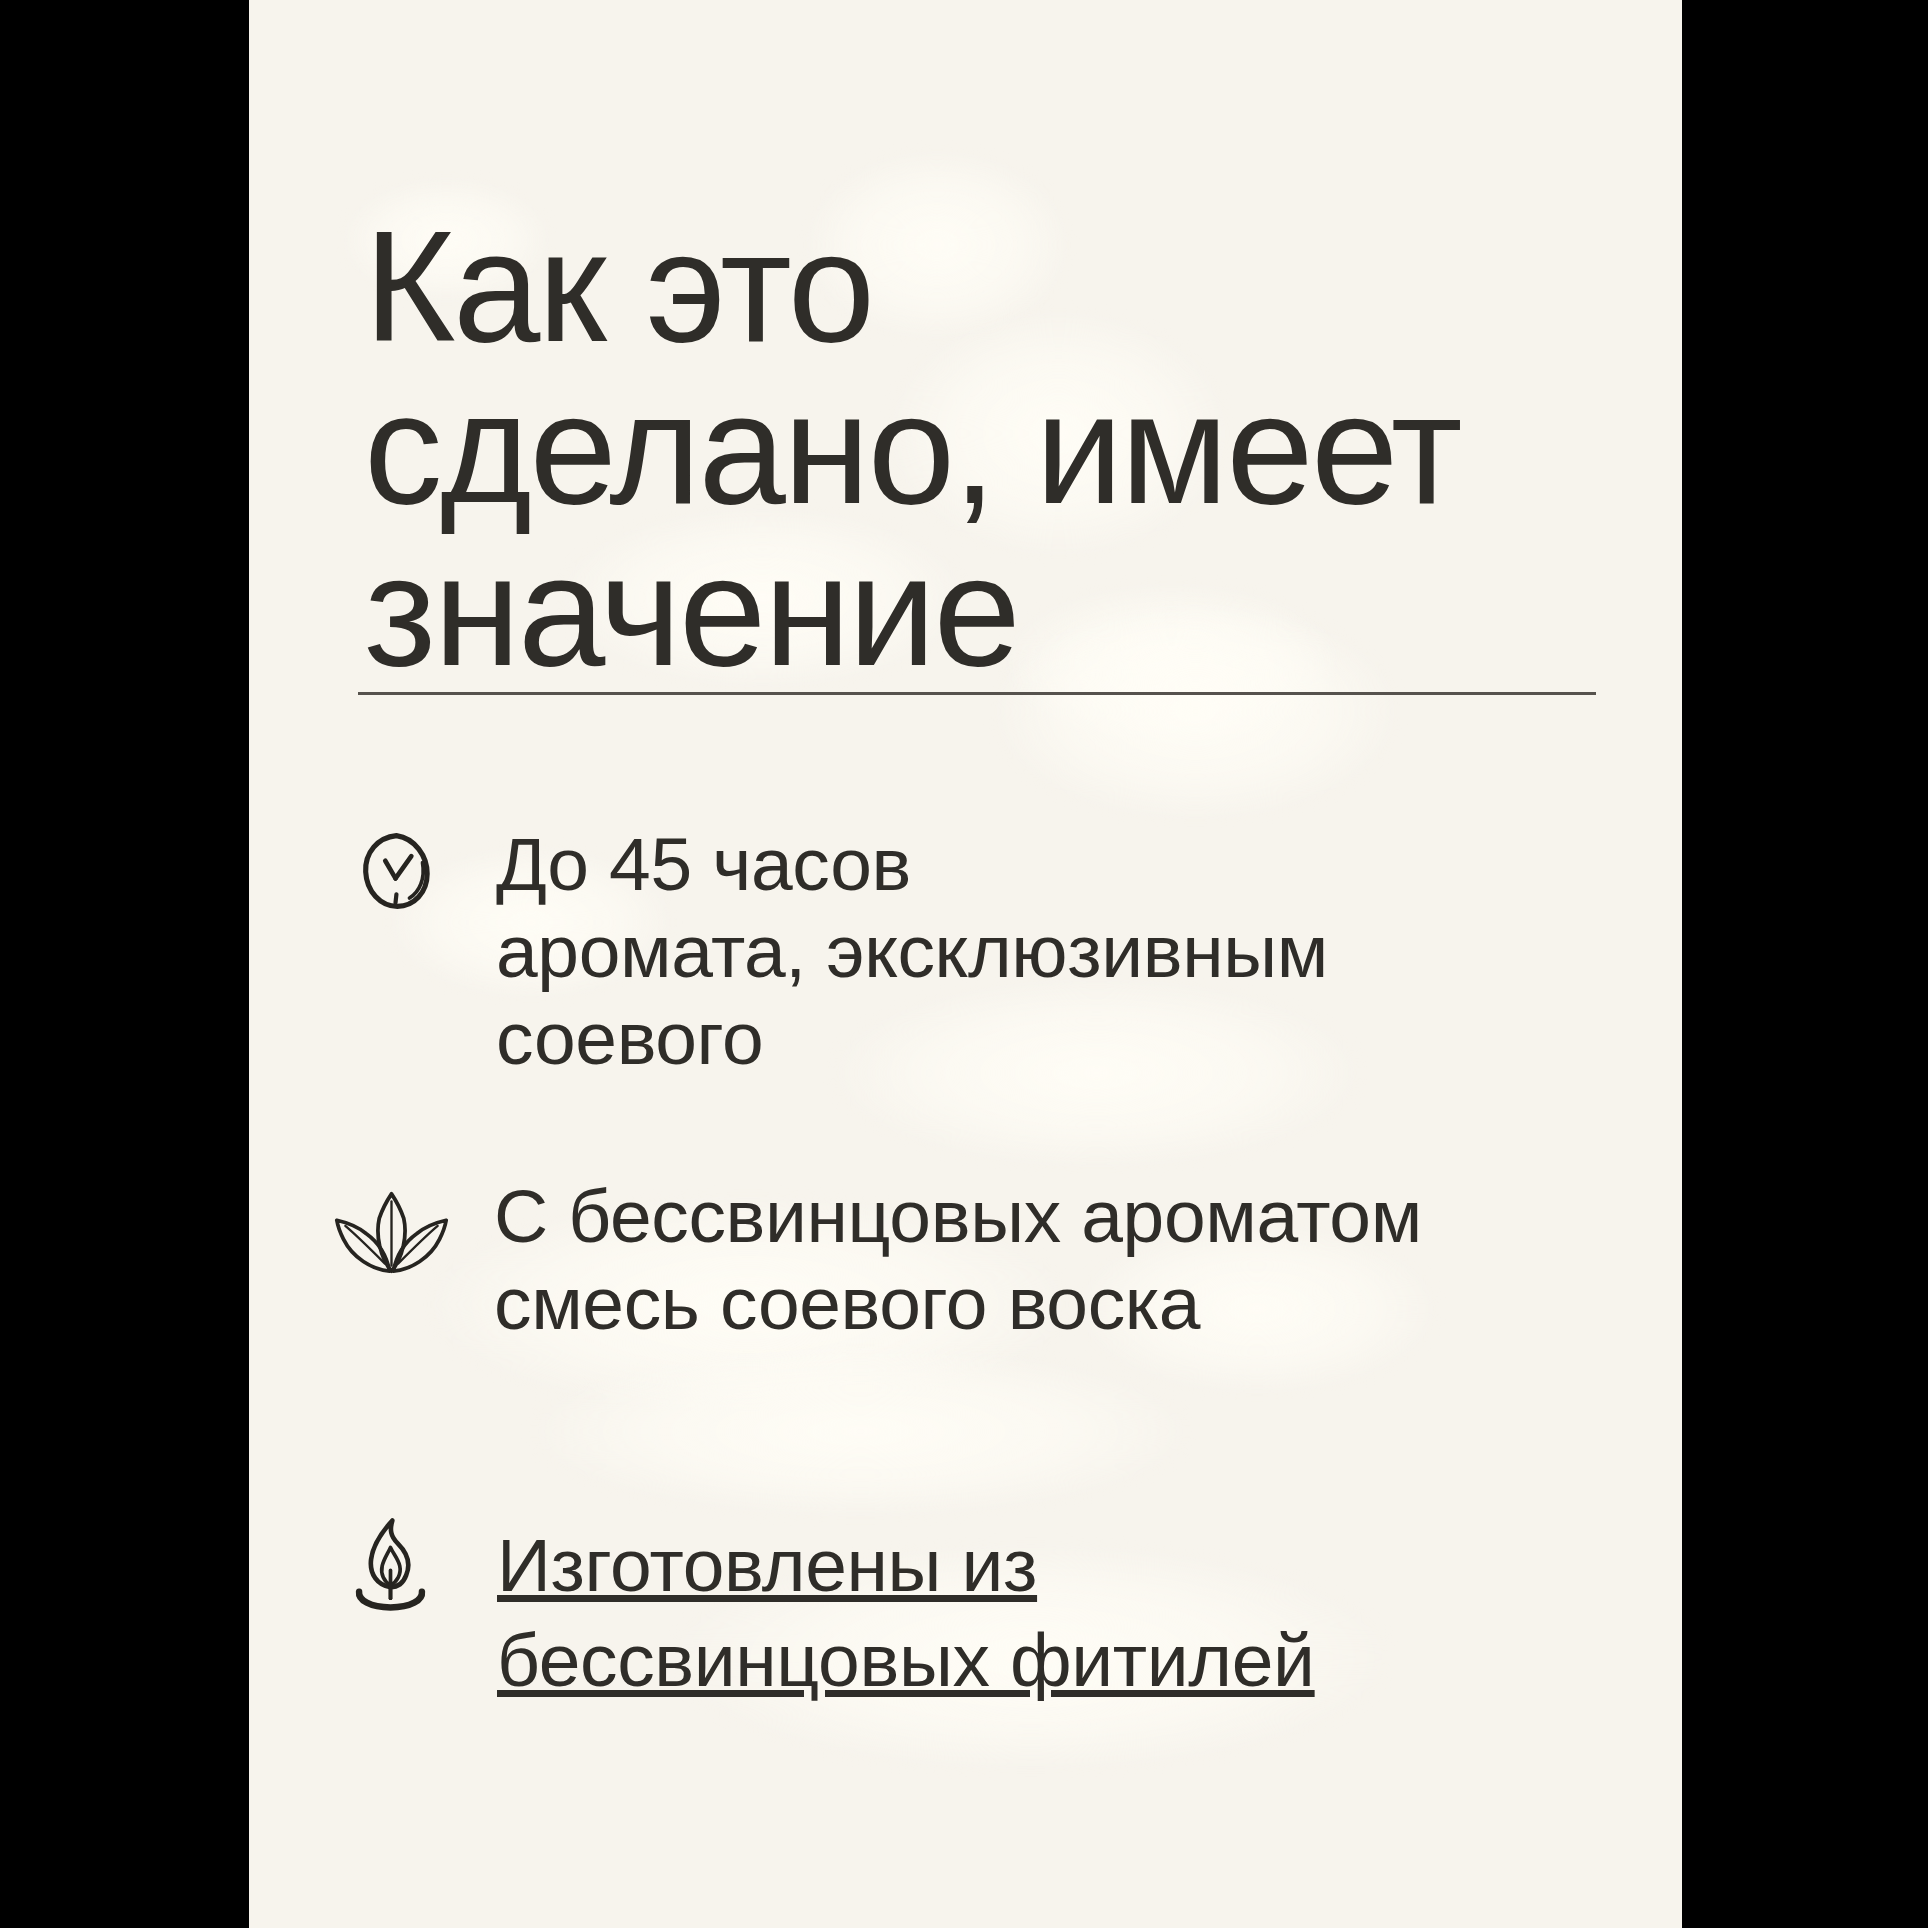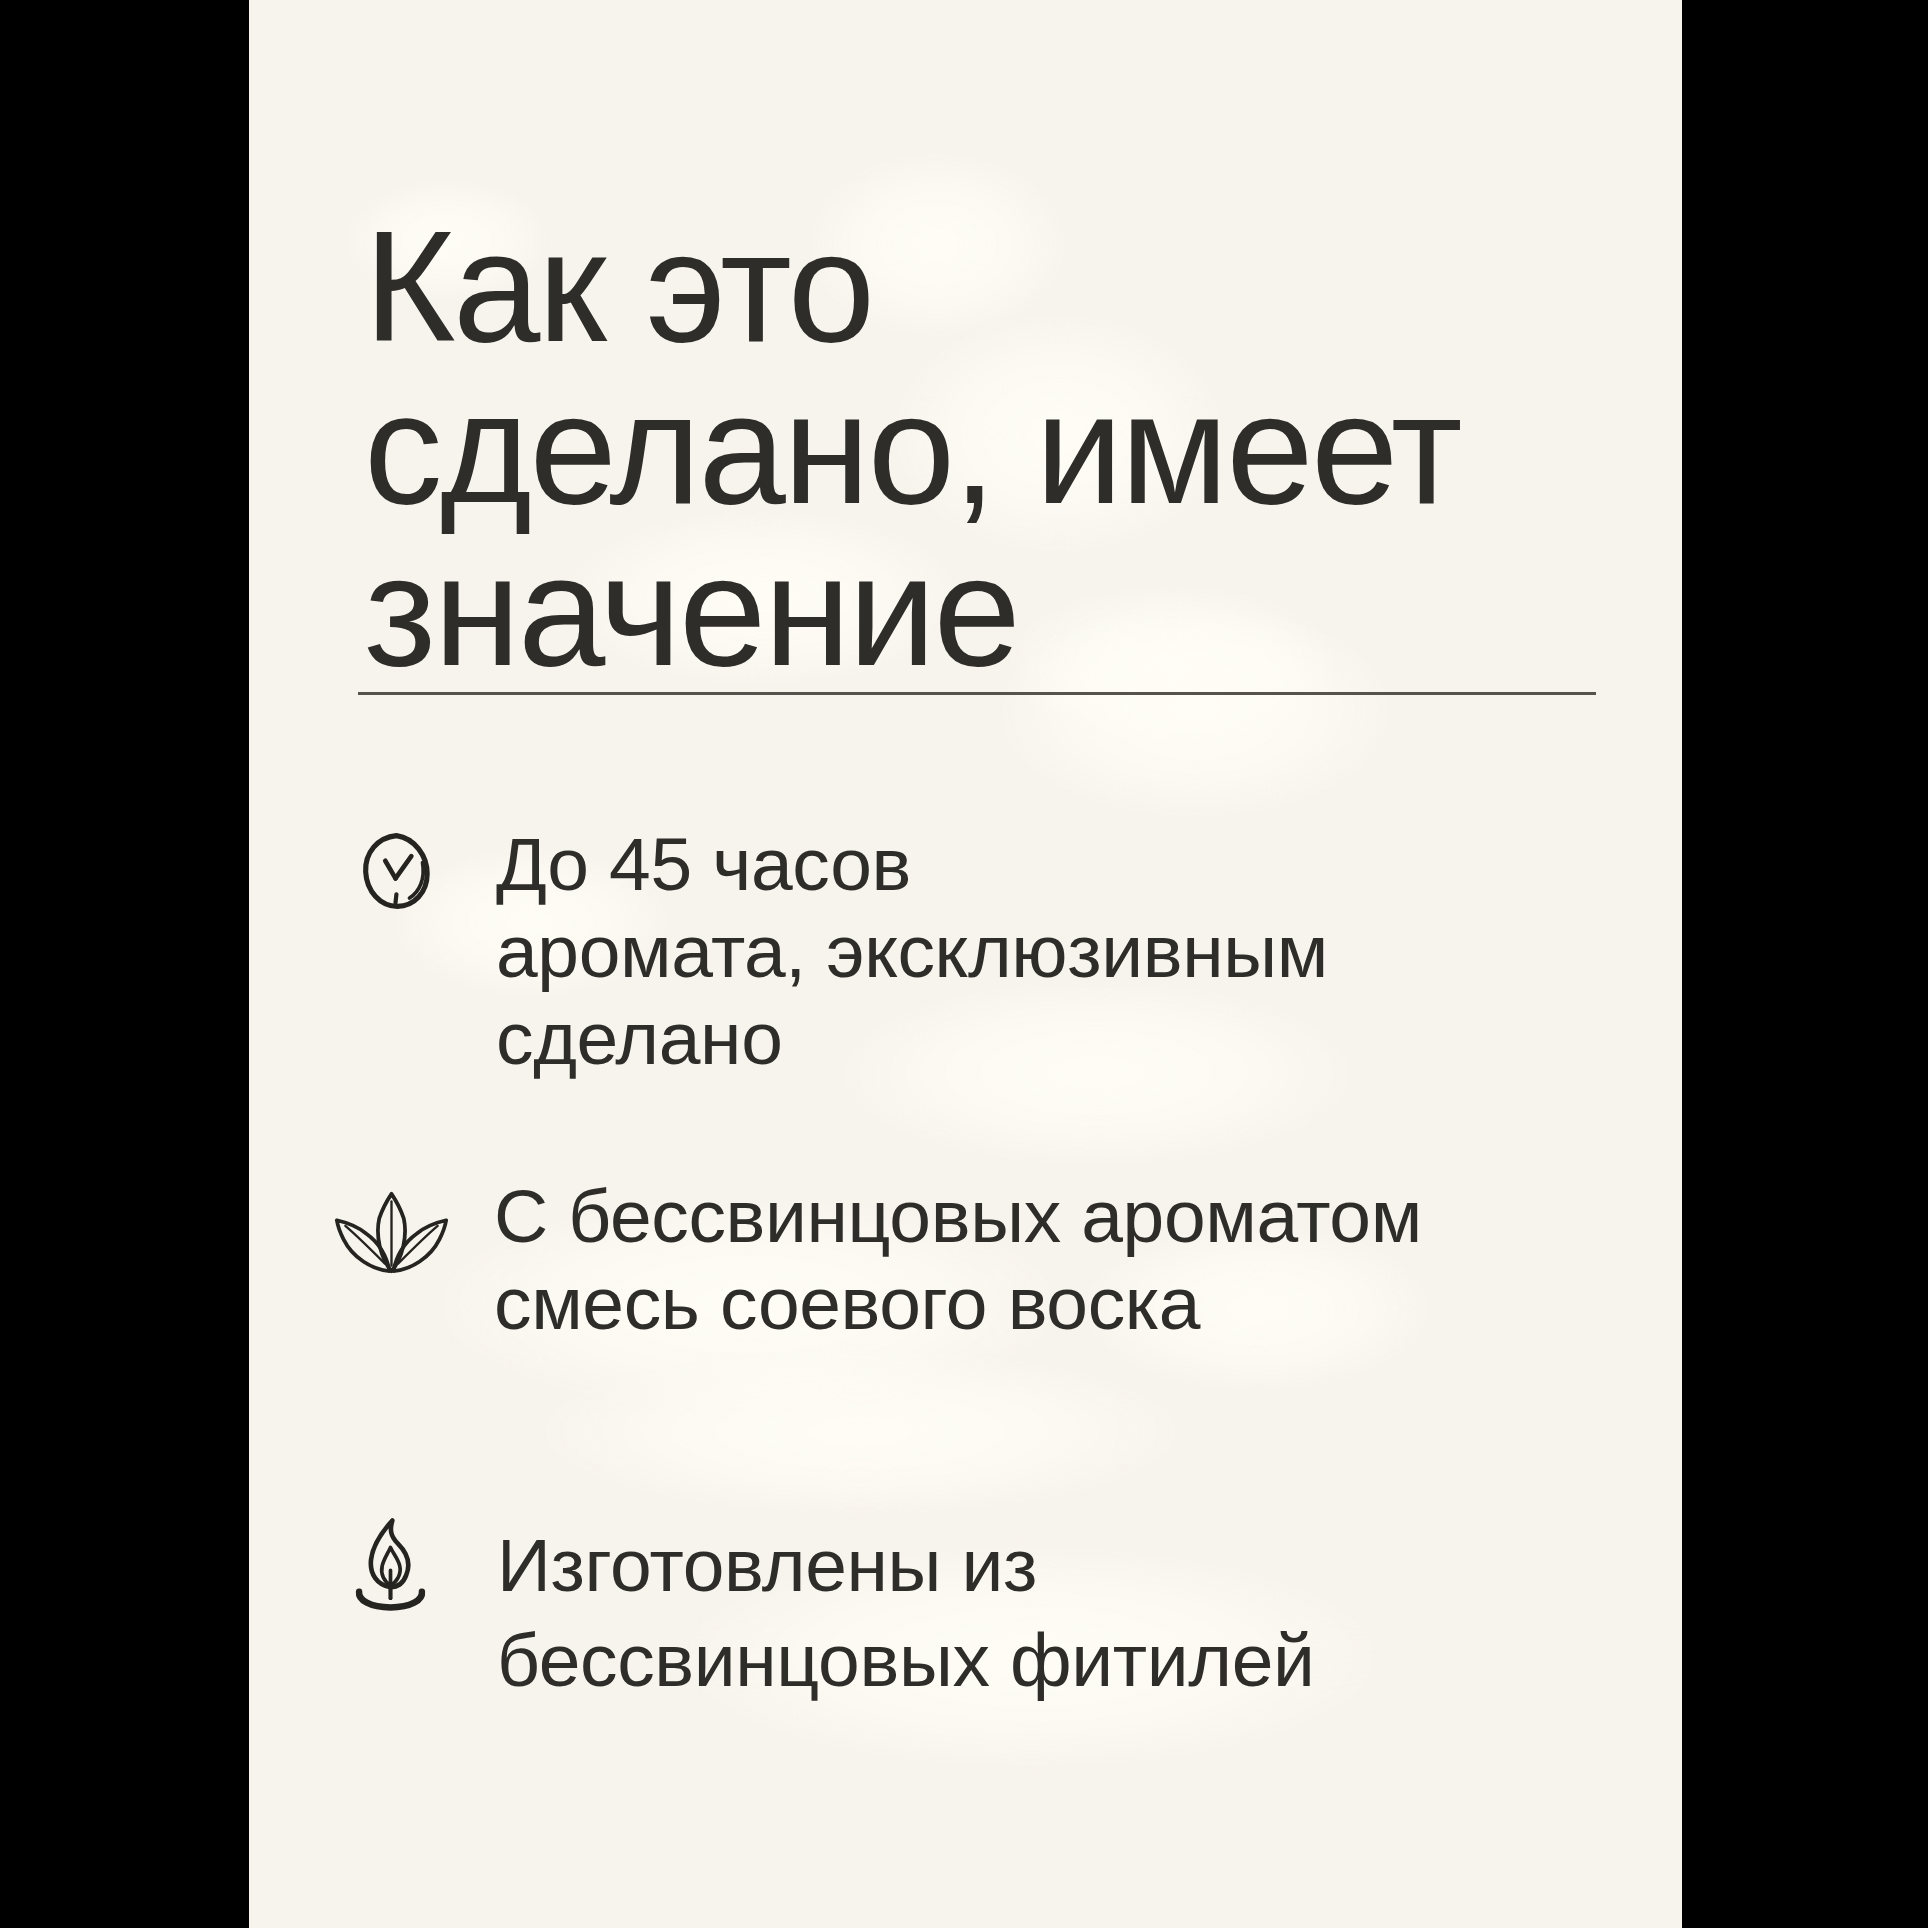--- a/index.html
+++ b/index.html
@@ -109,21 +109,21 @@
       <path d="M40 52 L57 28" stroke-width="5"></path>
       <path d="M41 69 L40 78" stroke-width="4.5"></path>
     </svg>
   </div>
   <div class="feature-text" style="left:476px;top:821px;width:1111px;">
     <span class="fline">До 45 часов</span>
     <span class="fline justified">
       <span>аромата,</span>
       <span>эксклюзивным</span>
     </span>
-    <span class="fline">сделано</span>
+    <span class="fline">соевого</span>
   </div>
 
   <div class="feature-icon" style="left:334px;top:1190px;width:115px;height:85px;">
     <svg viewBox="0 0 122 90" fill="none" stroke="#262420" stroke-linecap="round" stroke-linejoin="round">
       <path d="M61 86 C 49 72, 44 48, 48 30 C 52 18, 57 10, 61 4 C 65 10, 70 18, 74 30 C 78 48, 73 72, 61 86 Z" stroke-width="4"></path>
       <path d="M61 80 L61 12" stroke-width="2.5"></path>
       <path d="M59 86 C 40 84, 20 72, 10 52 C 6 44, 4 38, 3 32 C 12 34, 24 38, 34 46 C 48 56, 56 70, 59 86 Z" stroke-width="4"></path>
       <path d="M54 78 C 40 64, 24 48, 12 38" stroke-width="2.5"></path>
       <path d="M63 86 C 82 84, 102 72, 112 52 C 116 44, 118 38, 119 32 C 110 34, 98 38, 88 46 C 74 56, 66 70, 63 86 Z" stroke-width="4"></path>
       <path d="M68 78 C 82 64, 98 48, 110 38" stroke-width="2.5"></path>
@@ -136,19 +136,19 @@
 
   <div class="feature-icon" style="left:348px;top:1515px;width:85px;height:98px;">
     <svg viewBox="0 0 90 106" fill="none" stroke="#262420" stroke-linecap="round" stroke-linejoin="round">
       <path d="M45 50 L45 90" stroke-width="4"></path>
       <path d="M45 78 C 31 76, 22 64, 24 48 C 26 32, 36 18, 47 6 C 44 16, 45 23, 53 31 C 63 41, 67 53, 62 65 C 59 73, 53 78, 45 78 Z" stroke-width="5" fill="#f7f4ed"></path>
       <path d="M45 76 C 38 72, 34 64, 36 55 C 38 47, 42 42, 45 35 C 48 42, 53 47, 55 55 C 57 64, 52 72, 45 76 Z" stroke-width="4" fill="#f7f4ed"></path>
       <path d="M45 60 L45 90" stroke-width="4"></path>
       <path d="M11 83 C 10 92, 23 100, 45 100 C 67 100, 80 92, 79 83" stroke-width="7"></path>
     </svg>
   </div>
-  <div class="feature-text f3" style="left:477px;top:1518px;">
+  <div class="feature-text f3" style="left:477px;top:1518px;text-decoration:underline;">
     <span class="fline">Изготовлены из</span>
     <span class="fline">бессвинцовых фитилей</span>
   </div>
 
 </div>
 
 
 </body></html>

